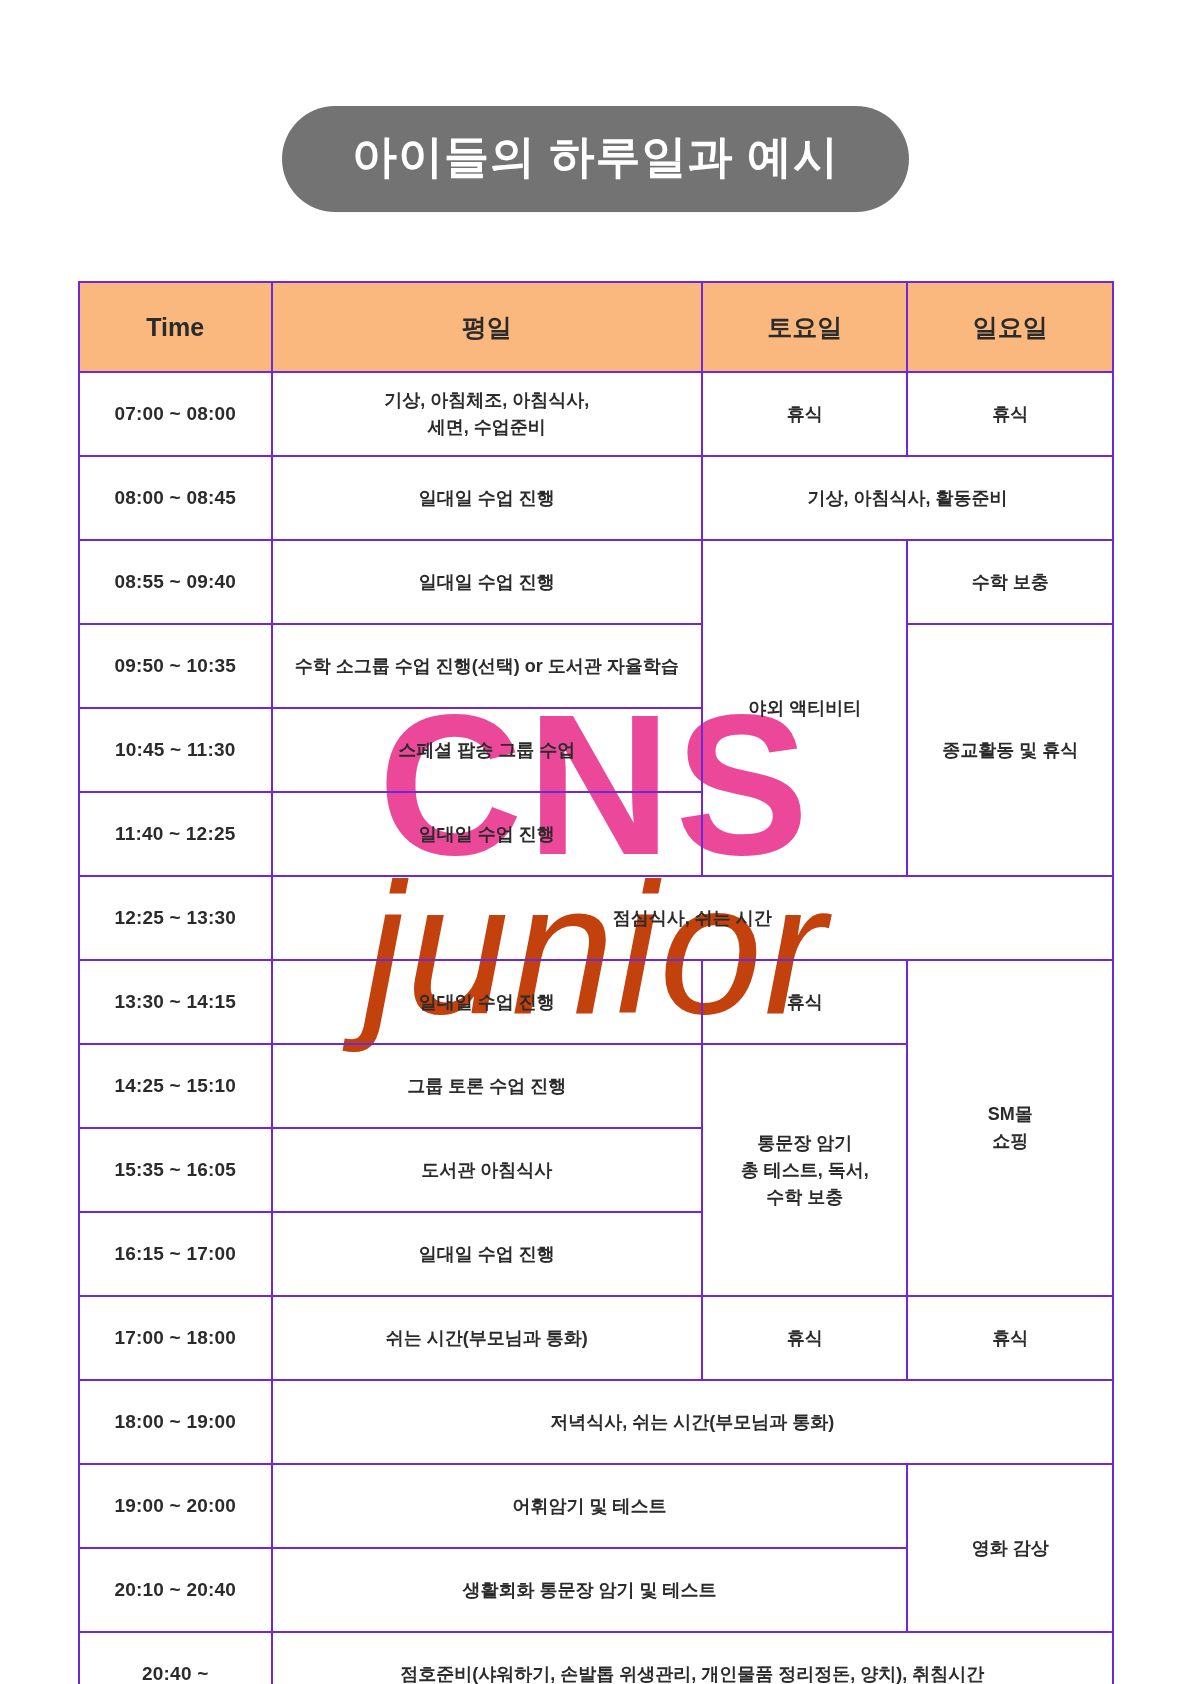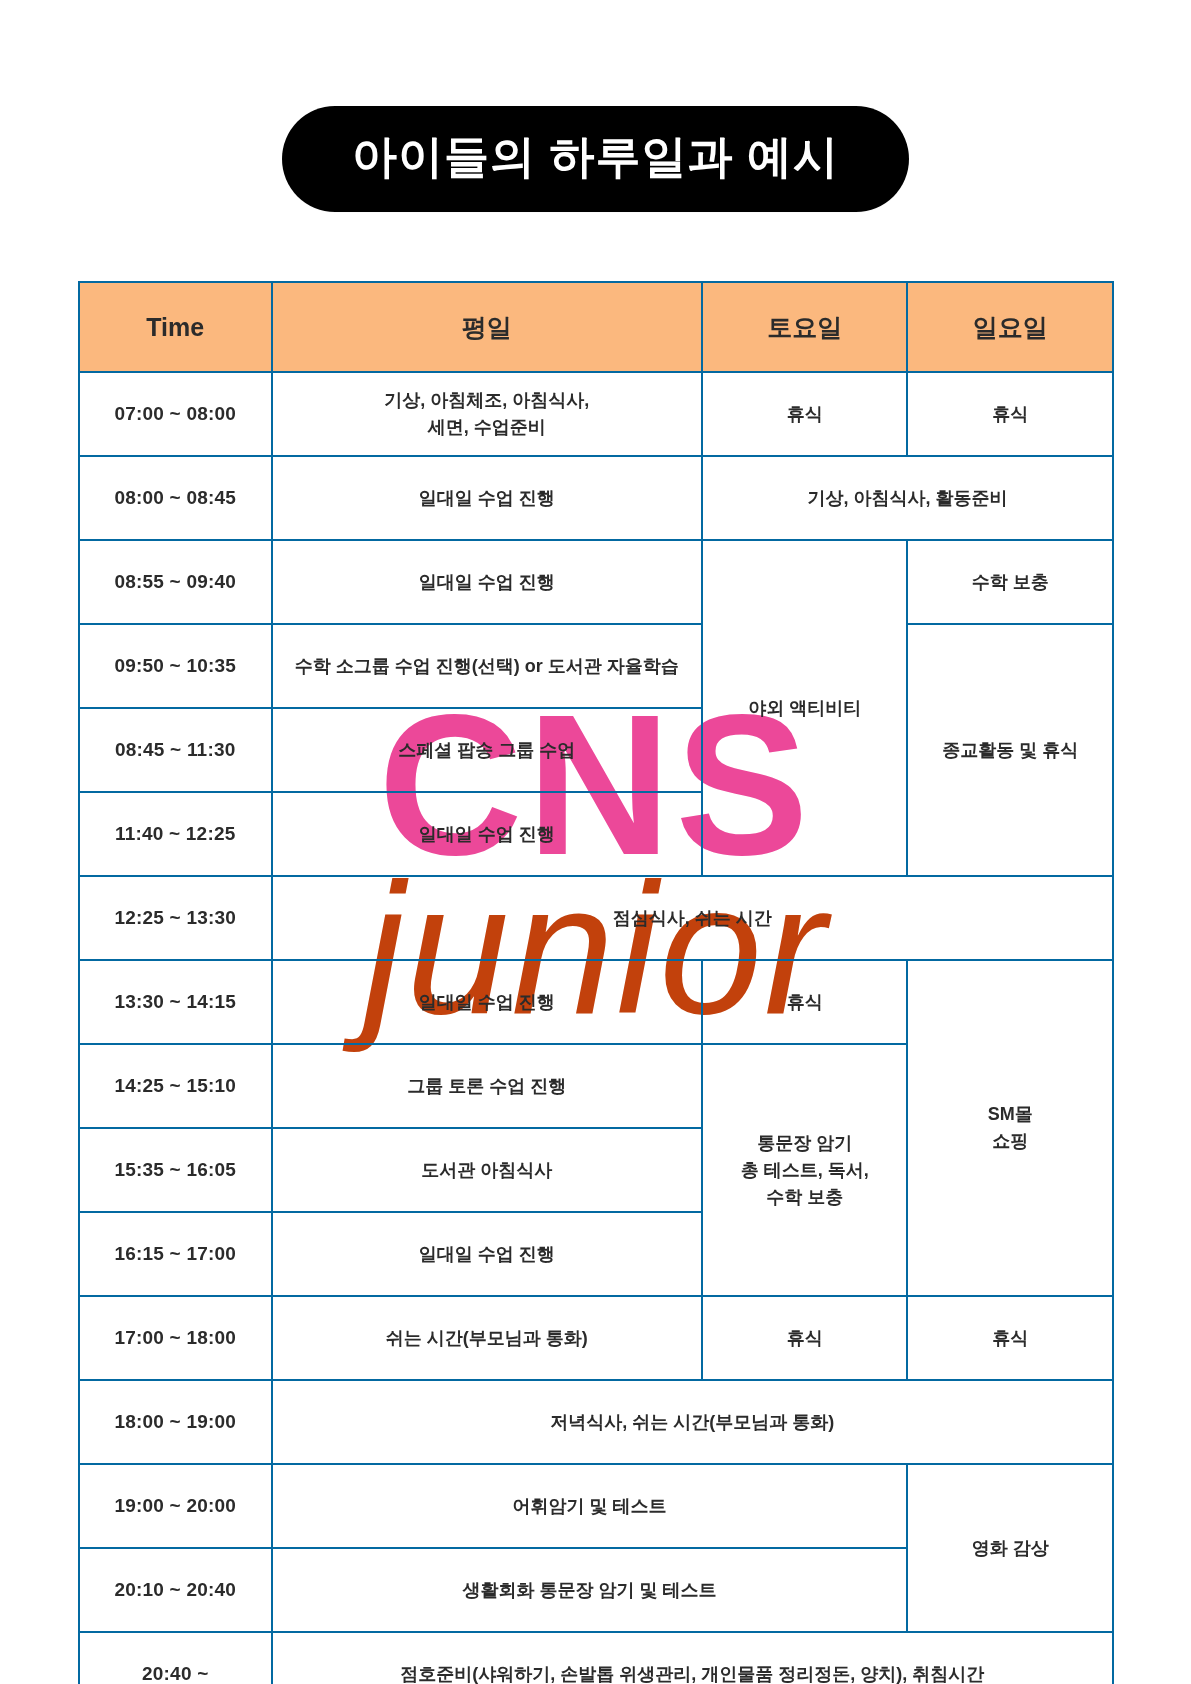--- a/index.html
+++ b/index.html
@@ -25,21 +25,21 @@
   
   .title-wrap {
     position: absolute;
     top: 106px;
     left: 0;
     width: 1191px;
     display: flex;
     justify-content: center;
   }
   .title-pill {
-    background: #000000;
+    background: #737373;
     color: #ffffff;
     border-radius: 60px;
     padding: 26px 70px 30px 70px;
     font-size: 45px;
     font-weight: bold;
     letter-spacing: 1px;
     line-height: 1.1;
     white-space: nowrap;
     box-shadow: 0 1px 0 rgba(0,0,0,0.02);
   }
@@ -84,21 +84,21 @@
     table-layout: fixed;
     background: transparent;
   }
   table.schedule col.c-time  { width: 178px; }
   table.schedule col.c-week  { width: 398px; }
   table.schedule col.c-sat   { width: 190px; }
   table.schedule col.c-sun   { width: 190px; }
 
   table.schedule th,
   table.schedule td {
-    border: 2px solid #0369a1;
+    border: 2px solid #6d28d9;
     text-align: center;
     vertical-align: middle;
     color: #2b2b2b;
     font-size: 17px;
     font-weight: bold;
     padding: 8px 6px;
     line-height: 1.45;
     background: transparent;
   }
   table.schedule thead th {
@@ -173,21 +173,21 @@
           <td class="cell">수학 보충</td>
         </tr>
 
         <tr>
           <td class="time r45">09:50 ~ 10:35</td>
           <td class="cell">수학 소그룹 수업 진행(선택) or 도서관 자율학습</td>
           <td class="cell" rowspan="3">종교활동 및 휴식</td>
         </tr>
 
         <tr>
-          <td class="time r45">08:45 ~ 11:30</td>
+          <td class="time r45">10:45 ~ 11:30</td>
           <td class="cell">스페셜 팝송 그룹 수업</td>
         </tr>
 
         <tr>
           <td class="time r45">11:40 ~ 12:25</td>
           <td class="cell">일대일 수업 진행</td>
         </tr>
 
         <tr>
           <td class="time r60">12:25 ~ 13:30</td>

